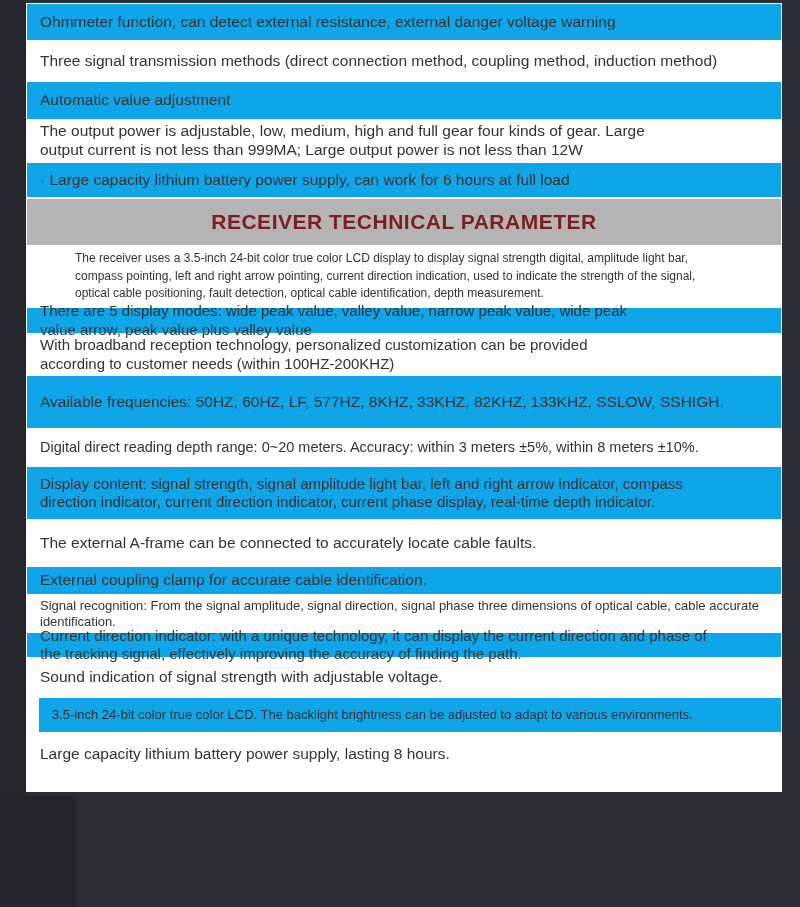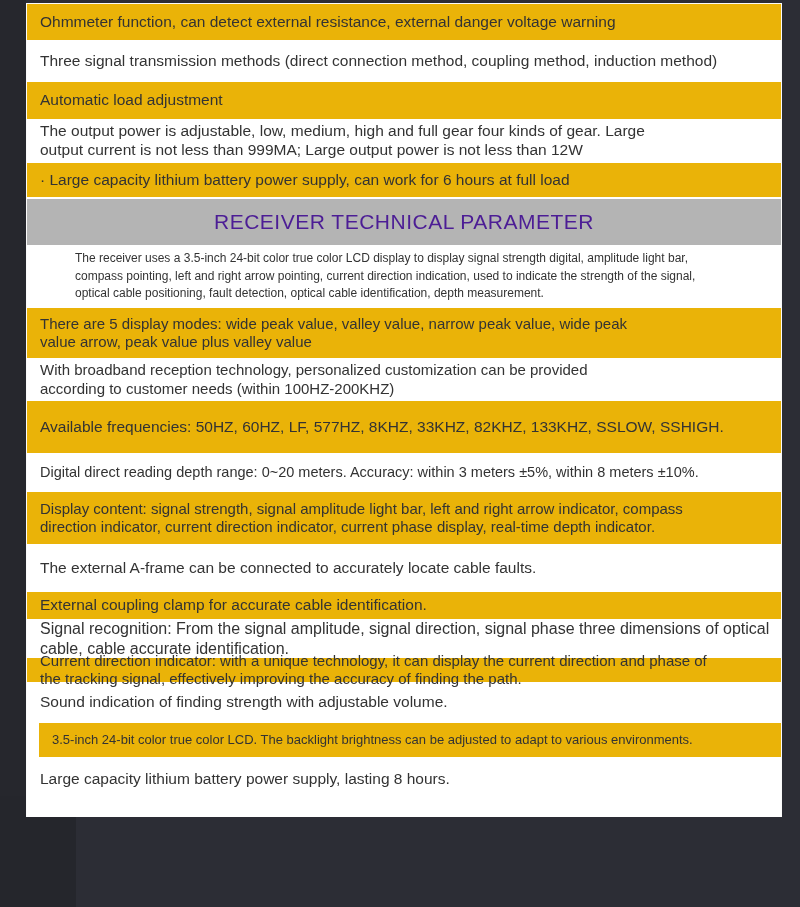--- a/index.html
+++ b/index.html
@@ -15,69 +15,69 @@
     position:absolute; left:26px; top:3px; width:756px;
     background:#ffffff;
     border-left:1px solid #fafafa; border-right:1px solid #fafafa; border-top:1px solid #fafafa;
   }
   .row {
     display:flex; align-items:center;
     padding:0 10px 0 13px; margin-bottom:2px;
     background:#ffffff; color:#333333;
     font-size:15.5px; line-height:1.22;
   }
-  .row.gray { background:#eab308; }
+  .row.gray { background:#0ea5e9; }
   .t { white-space:pre-line; }
   .fs15 { font-size:15px; }
   .fs14 { font-size:14.5px; }
   .sm   { font-size:13px;margin-left:12px; }
   .xs   { font-size:12px; line-height:1.45;padding-left:48px; }
-  .xxs  { font-size:16px;align-items:center; }
+  .xxs  { font-size:13px;align-items:center; }
   .band {
     display:flex; align-items:center; justify-content:center;
-    margin-bottom:2px; background:#b4b4b4; color:#4c1d95;
-    font-size:21px; letter-spacing:.5px;
+    margin-bottom:2px; background:#b4b4b4; color:#7f1d1d;
+    font-size:21px; letter-spacing:.5px;font-weight:bold;
   }
 </style>
 </head>
 <body>
 
 <div class="page">
   <div class="left-strip"></div>
   <div class="corner-block"></div>
 
   <div class="card">
 
     <div class="row gray" style="height:36px">
       <span class="t">Ohmmeter function, can detect external resistance, external danger voltage warning</span>
     </div>
     <div class="row" style="height:38px">
       <span class="t">Three signal transmission methods (direct connection method, coupling method, induction method)</span>
     </div>
     <div class="row gray" style="height:37px">
-      <span class="t">Automatic load adjustment</span>
+      <span class="t">Automatic value adjustment</span>
     </div>
     <div class="row" style="height:40px">
       <span class="t">The output power is adjustable, low, medium, high and full gear four kinds of gear. Large
 output current is not less than 999MA; Large output power is not less than 12W</span>
     </div>
     <div class="row gray" style="height:34px">
       <span class="t">· Large capacity lithium battery power supply, can work for 6 hours at full load</span>
     </div>
 
     <div class="band" style="height:46px">
       <span>RECEIVER TECHNICAL PARAMETER</span>
     </div>
 
     <div class="row xs" style="height:59px">
       <span class="t">The receiver uses a 3.5-inch 24-bit color true color LCD display to display signal strength digital, amplitude light bar,
 compass pointing, left and right arrow pointing, current direction indication, used to indicate the strength of the signal,
 optical cable positioning, fault detection, optical cable identification, depth measurement.</span>
     </div>
-    <div class="row gray fs15" style="height:50px">
+    <div class="row gray fs15" style="height:25px">
       <span class="t">There are 5 display modes: wide peak value, valley value, narrow peak value, wide peak
 value arrow, peak value plus valley value</span>
     </div>
     <div class="row fs15" style="height:39px">
       <span class="t">With broadband reception technology, personalized customization can be provided
 according to customer needs (within 100HZ-200KHZ)</span>
     </div>
     <div class="row gray" style="height:52px">
       <span class="t">Available frequencies: 50HZ, 60HZ, LF, 577HZ, 8KHZ, 33KHZ, 82KHZ, 133KHZ, SSLOW, SSHIGH.</span>
     </div>
@@ -95,21 +95,21 @@
       <span class="t">External coupling clamp for accurate cable identification.</span>
     </div>
     <div class="row xxs" style="height:35px">
       <span class="t">Signal recognition: From the signal amplitude, signal direction, signal phase three dimensions of optical cable, cable accurate identification.</span>
     </div>
     <div class="row gray fs15" style="height:24px">
       <span class="t">Current direction indicator: with a unique technology, it can display the current direction and phase of
 the tracking signal, effectively improving the accuracy of finding the path.</span>
     </div>
     <div class="row" style="height:37px">
-      <span class="t">Sound indication of finding strength with adjustable volume.</span>
+      <span class="t">Sound indication of signal strength with adjustable voltage.</span>
     </div>
     <div class="row gray sm" style="height:34px">
       <span class="t">3.5-inch 24-bit color true color LCD. The backlight brightness can be adjusted to adapt to various environments.</span>
     </div>
     <div class="row" style="height:40px; margin-bottom:18px">
       <span class="t">Large capacity lithium battery power supply, lasting 8 hours.</span>
     </div>
 
   </div>
 </div>

